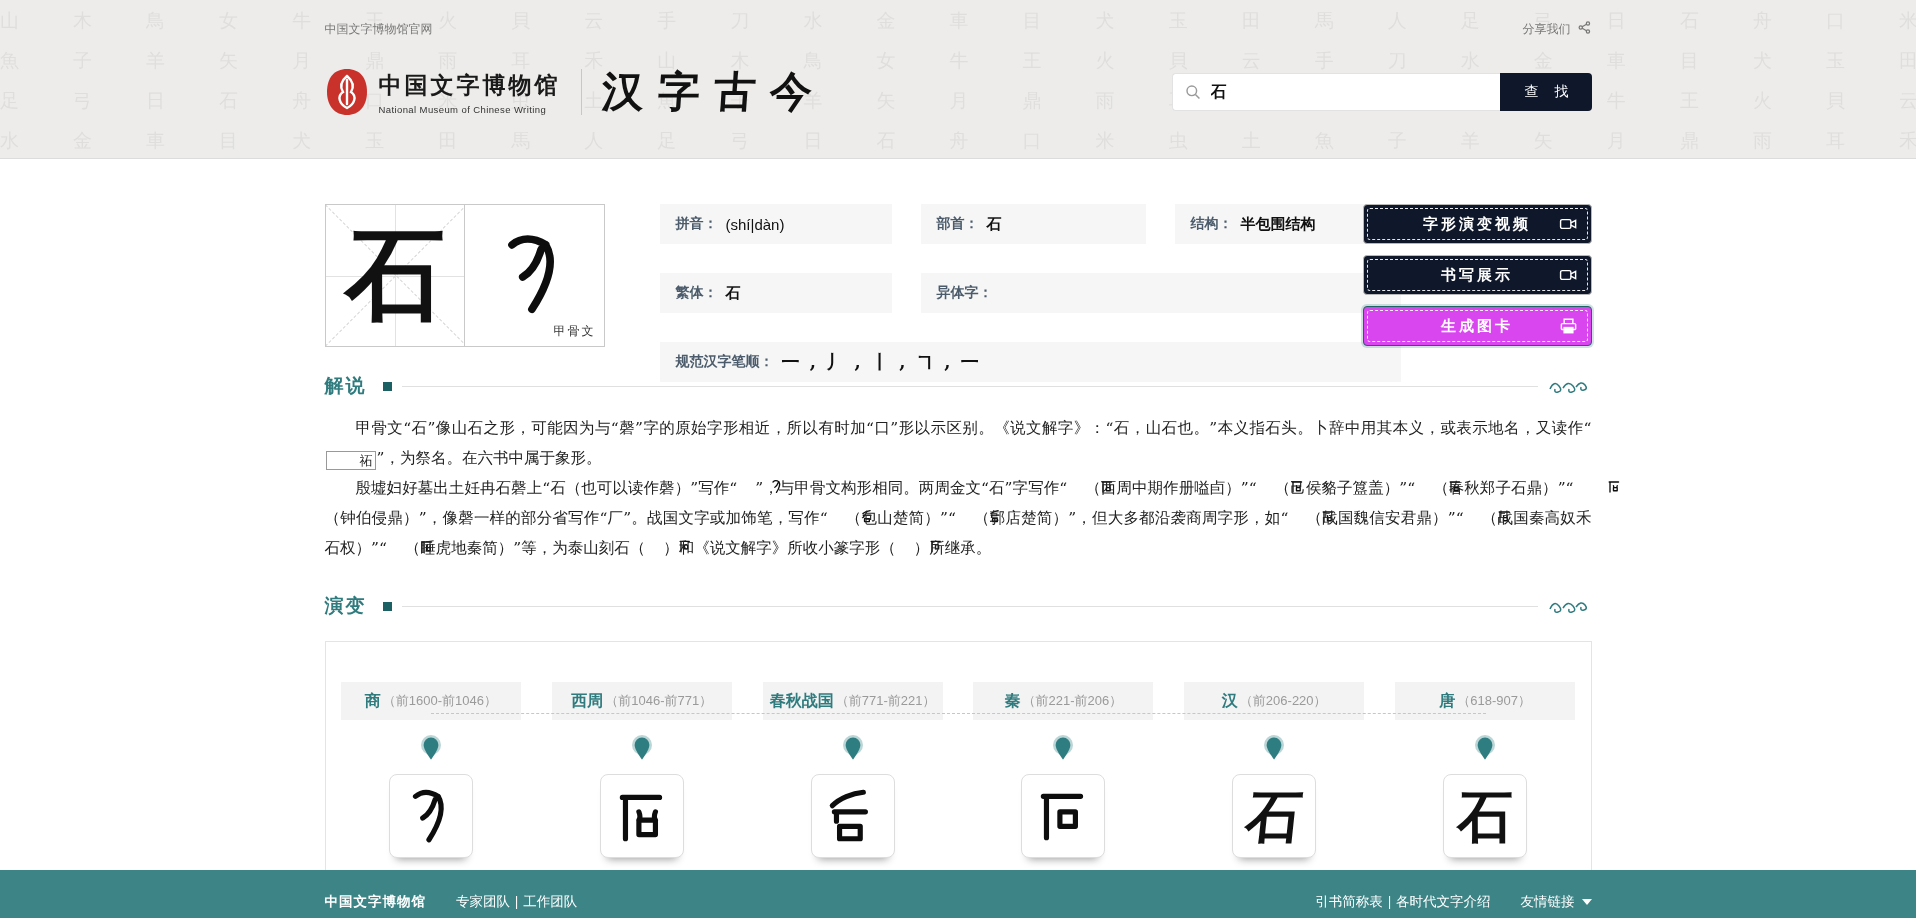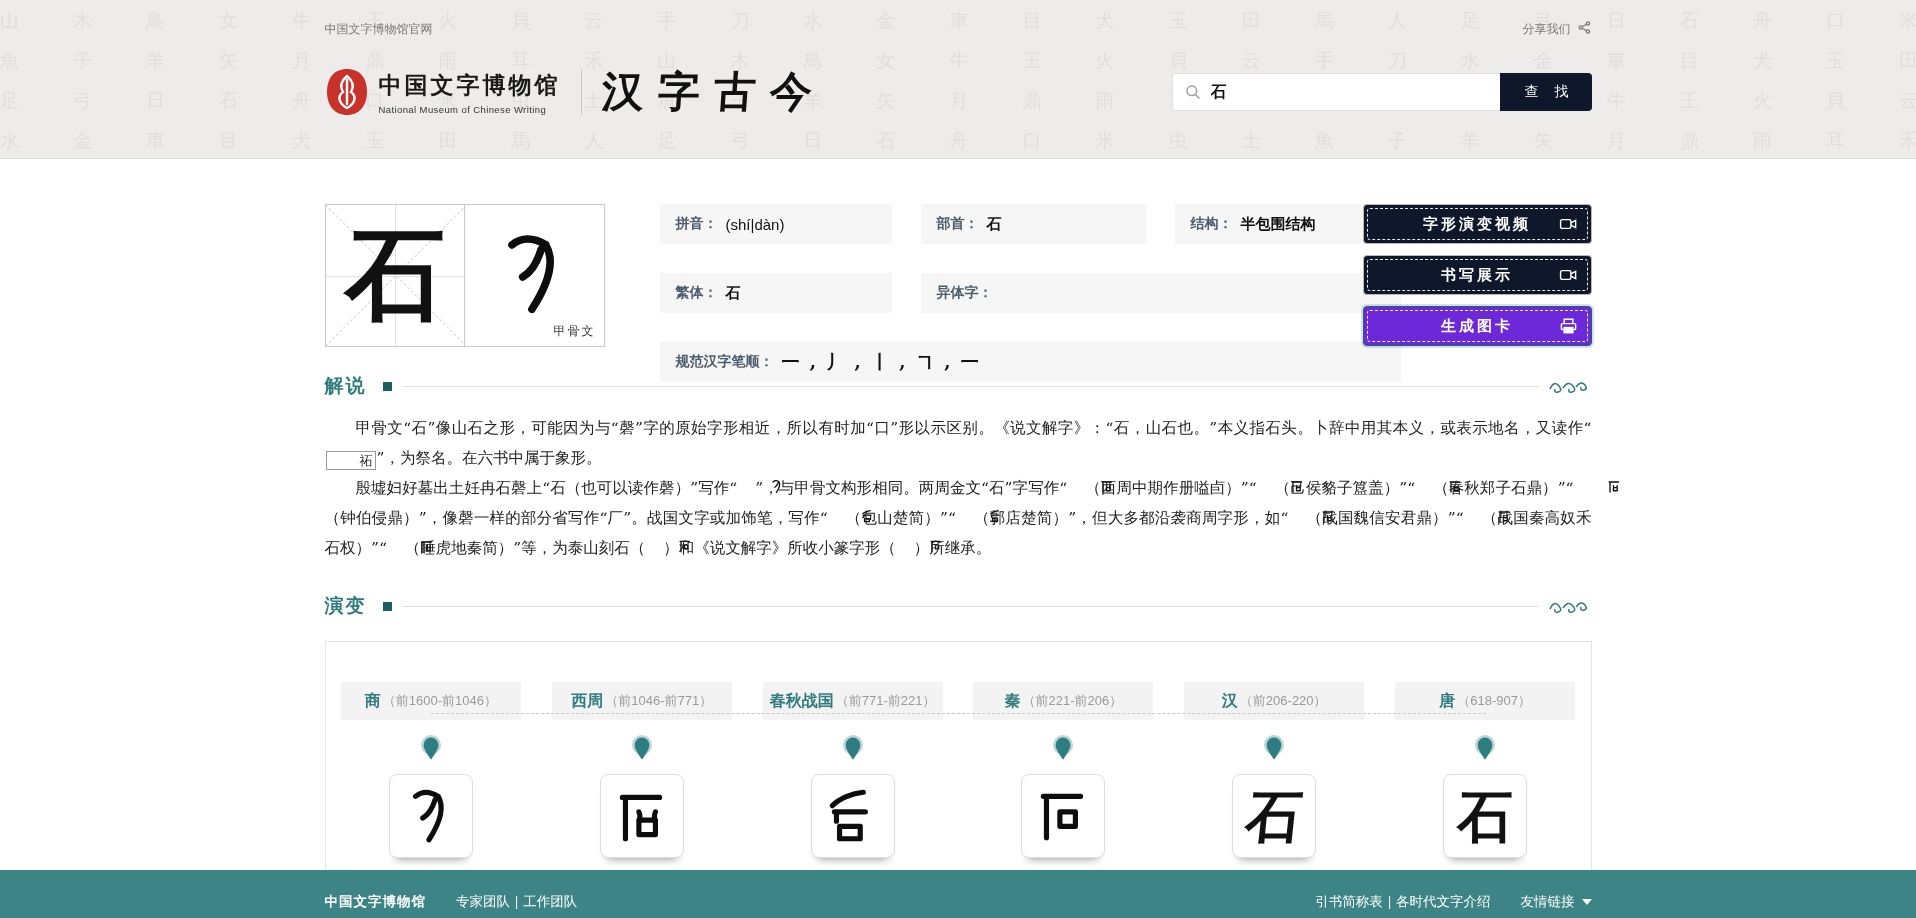--- a/index.html
+++ b/index.html
@@ -106,21 +106,21 @@
   .actions { position: absolute; left: 1038px; top: 0; width: 229px; display: flex; flex-direction: column; gap: 11px; }
   .action-btn {
     position: relative; height: 40px; border-radius: 4px; cursor: pointer;
     background: #0f172a; border: 1px solid #b8b8b8;
     display: flex; align-items: center; justify-content: center;
   }
   .action-btn::after {
     content: ''; position: absolute; inset: 3px; border: 1px dashed rgba(255,255,255,.9);
     border-radius: 3px; pointer-events: none;
   }
-  .action-btn.active { background: #6d28d9; border-color: #1f6366; box-shadow: 0 0 0 2px rgba(46,125,128,.22); }
+  .action-btn.active { background: #d946ef; border-color: #1f6366; box-shadow: 0 0 0 2px rgba(46,125,128,.22); }
   .ab-label {
     color: #fff; font-family: "DejaVu Serif", serif; font-weight: bold;
     font-size: 15px; letter-spacing: 3px;
   }
   .ab-icon { position: absolute; right: 13px; top: 50%; transform: translateY(-50%); width: 19px; height: 19px; }
   .ab-icon svg { width: 100%; height: 100%; }
 
   
   .section-head { display: flex; align-items: center; margin-top: 26px; }
   .section-title {

